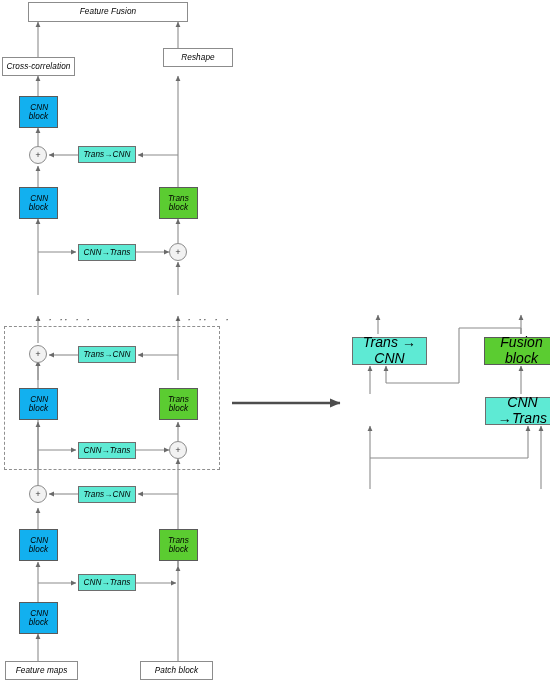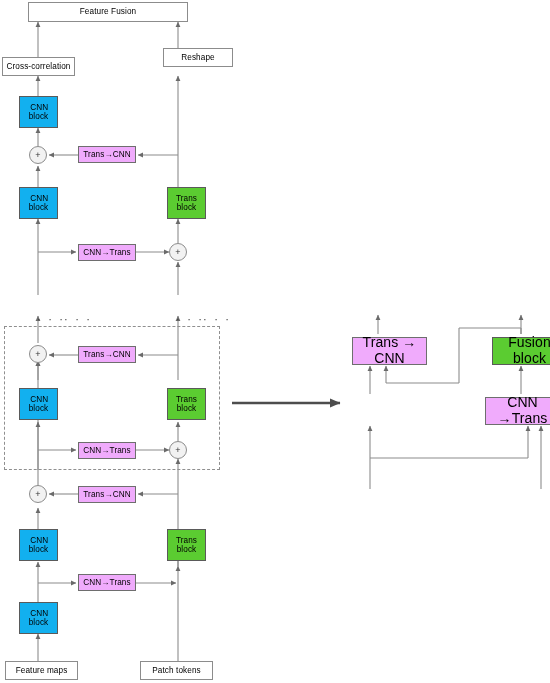--- a/index.html
+++ b/index.html
@@ -7,20 +7,21 @@
     padding: 0;
     background: #ffffff;
   }
   #canvas {
     position: relative;
     width: 550px;
     height: 683px;
     background: #ffffff;
     font-family: "Liberation Sans", sans-serif;
     overflow: hidden;
+    font-style: italic;
   }
   svg.wires {
     position: absolute;
     left: 0;
     top: 0;
     width: 550px;
     height: 683px;
     pointer-events: none;
   }
   .node {
@@ -33,35 +34,34 @@
     line-height: 1.12;
     color: #000000;
     letter-spacing: 0.1px;
   }
   .node-plain {
     background: #ffffff;
     border: 1px solid #8c8c8c;
     font-size: 8.2px;
   }
   .node-gray {
-    background: #f0abfc;
+    background: #5eead4;
     border: 1px solid #6e6e6e;
     font-size: 8.2px;
   }
   .node-blue {
     background: #12b0ef;
     border: 1px solid #5a5a5a;
     font-size: 8.2px;
     text-align: right;
   }
   .node-green {
     background: #5bcc31;
     border: 1px solid #5a5a5a;
     font-size: 8.2px;
-    margin-left: 8px;
   }
   .node-gray-wide { font-size: 14px; }
   .circ {
     position: absolute;
     width: 18px;
     height: 18px;
     border-radius: 50%;
     background: #f2f2f2;
     border: 1px solid #8c8c8c;
     box-sizing: border-box;
@@ -339,21 +339,21 @@
       <span>CNN</span>
       <span>block</span>
     </div>
   </div>
 
   <div class="node node-plain" style="left:5px; top:661px; width:73px; height:19px;justify-content:center;">
     <span>Feature maps</span>
   </div>
 
   <div class="node node-plain" style="left:140px; top:661px; width:73px; height:19px;">
-    <span>Patch tokens</span>
+    <span>Patch block</span>
   </div>
 
   <div class="node node-gray node-gray-wide" style="left:352px; top:337px; width:75px; height:28px;">
     <span>Trans → CNN</span>
   </div>
 
   <div class="node node-green node-gray-wide" style="left:484px; top:337px; width:75px; height:28px;">
     <span>Fusion block</span>
   </div>
 

